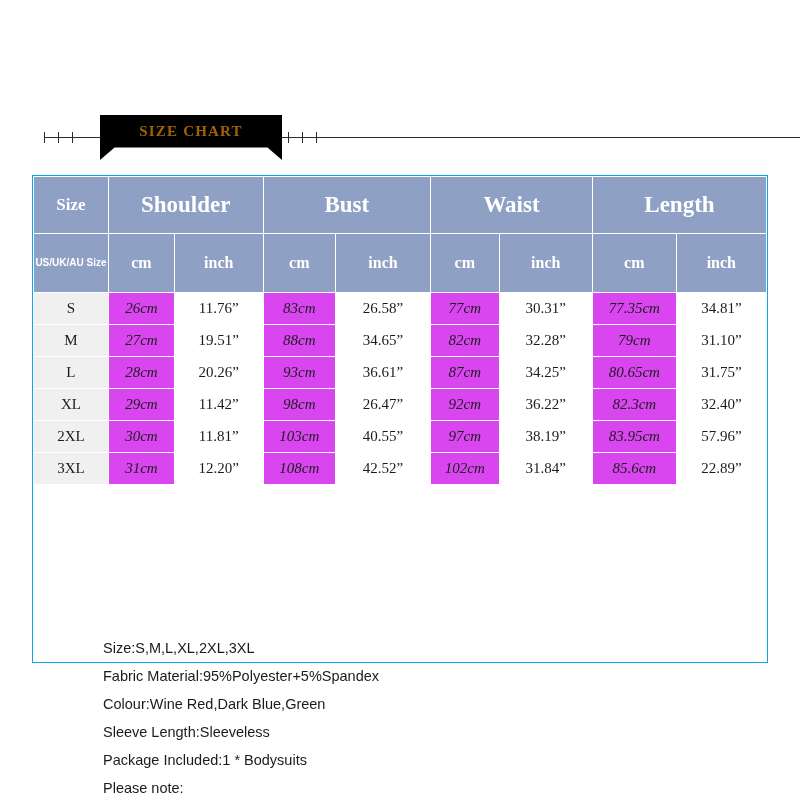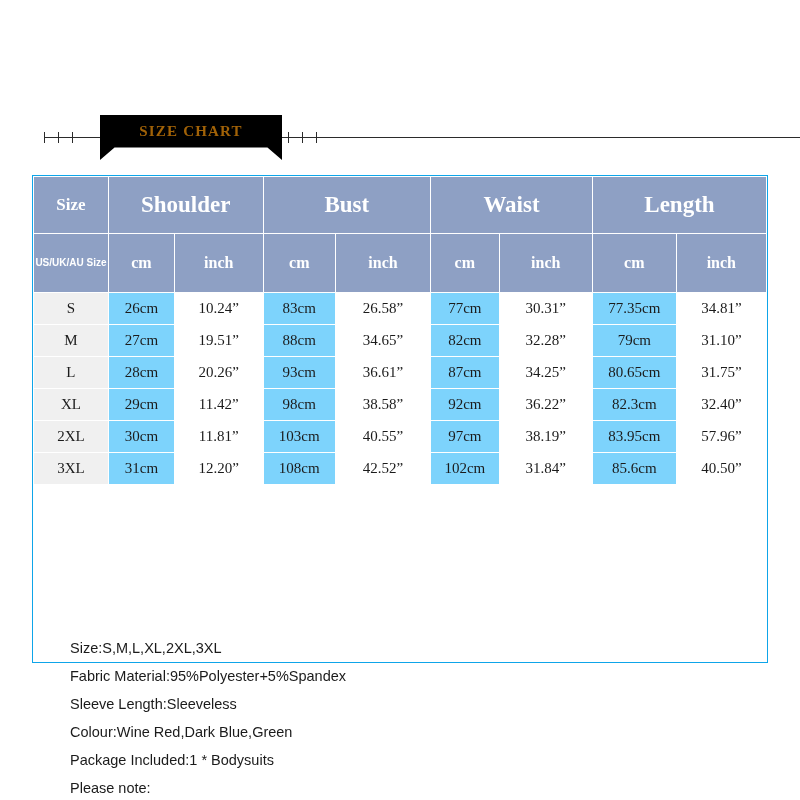--- a/index.html
+++ b/index.html
@@ -128,40 +128,42 @@
     color: #1b1b1b;
     background: #ffffff;
     border: 1px solid #ffffff;
     font-family: "Liberation Serif", serif;
   }
   .data-row td.size-col {
     background: #f0f0f0;
     font-size: 15px;
   }
   .data-row td.cm-col {
-    background: #7dd3fc;
+    background: #d946ef;
+    font-style: italic;
   }
   .data-row td.inch-col {
     background: #ffffff;
   }
 
   
   .notes {
     position: absolute;
     left: 33px;
     top: 458px;
     width: 700px;
     padding-left: 4px;
   }
   .note-line {
     font-size: 14.5px;
     color: #1b1b1b;
     line-height: 28px;
     white-space: nowrap;
     font-family: "Liberation Sans", sans-serif;
+    margin-left: 33px;
   }
 </style>
 </head>
 <body>
 
 <div id="page">
 
   <div class="banner-wrap">
     <div class="banner-line left"></div>
     <div class="banner-line right"></div>
@@ -205,21 +207,21 @@
           <td>inch</td>
           <td>cm</td>
           <td>inch</td>
           <td>cm</td>
           <td>inch</td>
         </tr>
 
         <tr class="data-row">
           <td class="size-col">S</td>
           <td class="cm-col">26cm</td>
-          <td class="inch-col">10.24”</td>
+          <td class="inch-col">11.76”</td>
           <td class="cm-col">83cm</td>
           <td class="inch-col">26.58”</td>
           <td class="cm-col">77cm</td>
           <td class="inch-col">30.31”</td>
           <td class="cm-col">77.35cm</td>
           <td class="inch-col">34.81”</td>
         </tr>
         <tr class="data-row">
           <td class="size-col">M</td>
           <td class="cm-col">27cm</td>
@@ -240,21 +242,21 @@
           <td class="cm-col">87cm</td>
           <td class="inch-col">34.25”</td>
           <td class="cm-col">80.65cm</td>
           <td class="inch-col">31.75”</td>
         </tr>
         <tr class="data-row">
           <td class="size-col">XL</td>
           <td class="cm-col">29cm</td>
           <td class="inch-col">11.42”</td>
           <td class="cm-col">98cm</td>
-          <td class="inch-col">38.58”</td>
+          <td class="inch-col">26.47”</td>
           <td class="cm-col">92cm</td>
           <td class="inch-col">36.22”</td>
           <td class="cm-col">82.3cm</td>
           <td class="inch-col">32.40”</td>
         </tr>
         <tr class="data-row">
           <td class="size-col">2XL</td>
           <td class="cm-col">30cm</td>
           <td class="inch-col">11.81”</td>
           <td class="cm-col">103cm</td>
@@ -266,29 +268,29 @@
         </tr>
         <tr class="data-row">
           <td class="size-col">3XL</td>
           <td class="cm-col">31cm</td>
           <td class="inch-col">12.20”</td>
           <td class="cm-col">108cm</td>
           <td class="inch-col">42.52”</td>
           <td class="cm-col">102cm</td>
           <td class="inch-col">31.84”</td>
           <td class="cm-col">85.6cm</td>
-          <td class="inch-col">40.50”</td>
+          <td class="inch-col">22.89”</td>
         </tr>
       </tbody>
     </table>
 
     <div class="notes">
       <div class="note-line">Size:S,M,L,XL,2XL,3XL</div>
       <div class="note-line">Fabric Material:95%Polyester+5%Spandex</div>
+      <div class="note-line">Colour:Wine Red,Dark Blue,Green</div>
       <div class="note-line">Sleeve Length:Sleeveless</div>
-      <div class="note-line">Colour:Wine Red,Dark Blue,Green</div>
       <div class="note-line">Package Included:1 * Bodysuits</div>
       <div class="note-line">Please note:</div>
 
     </div>
 
   </div>
 </div>
 
 </body></html>

